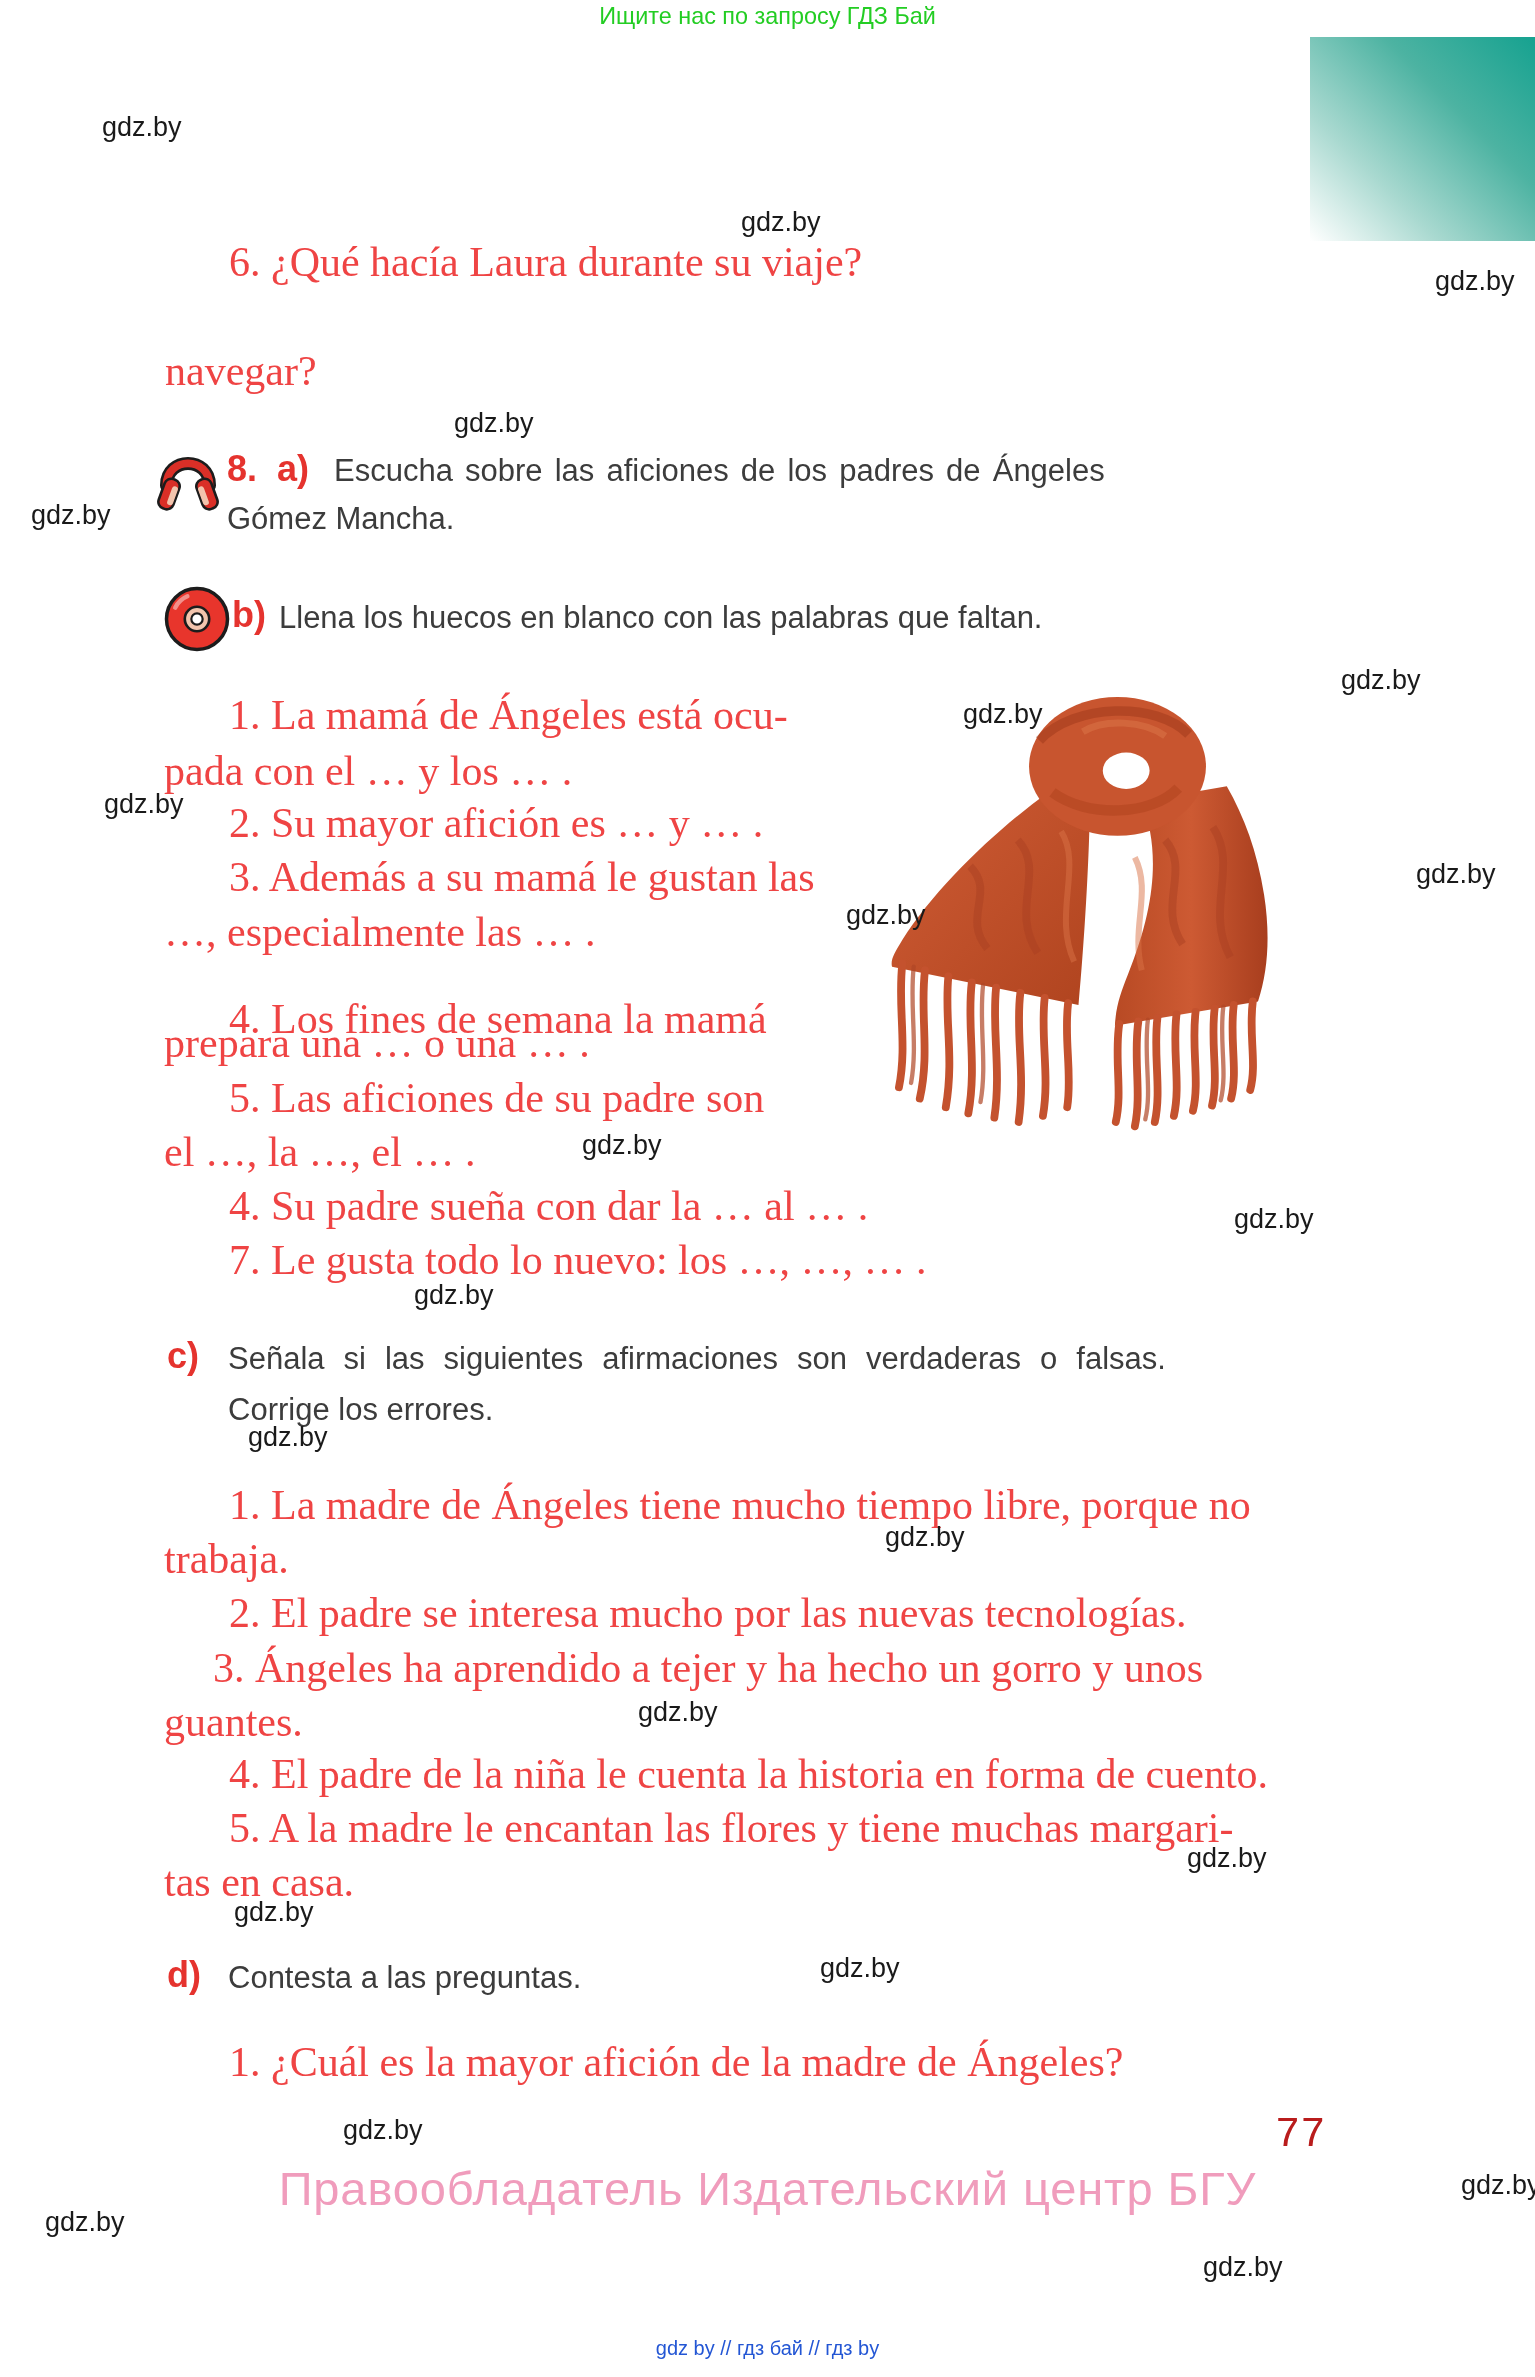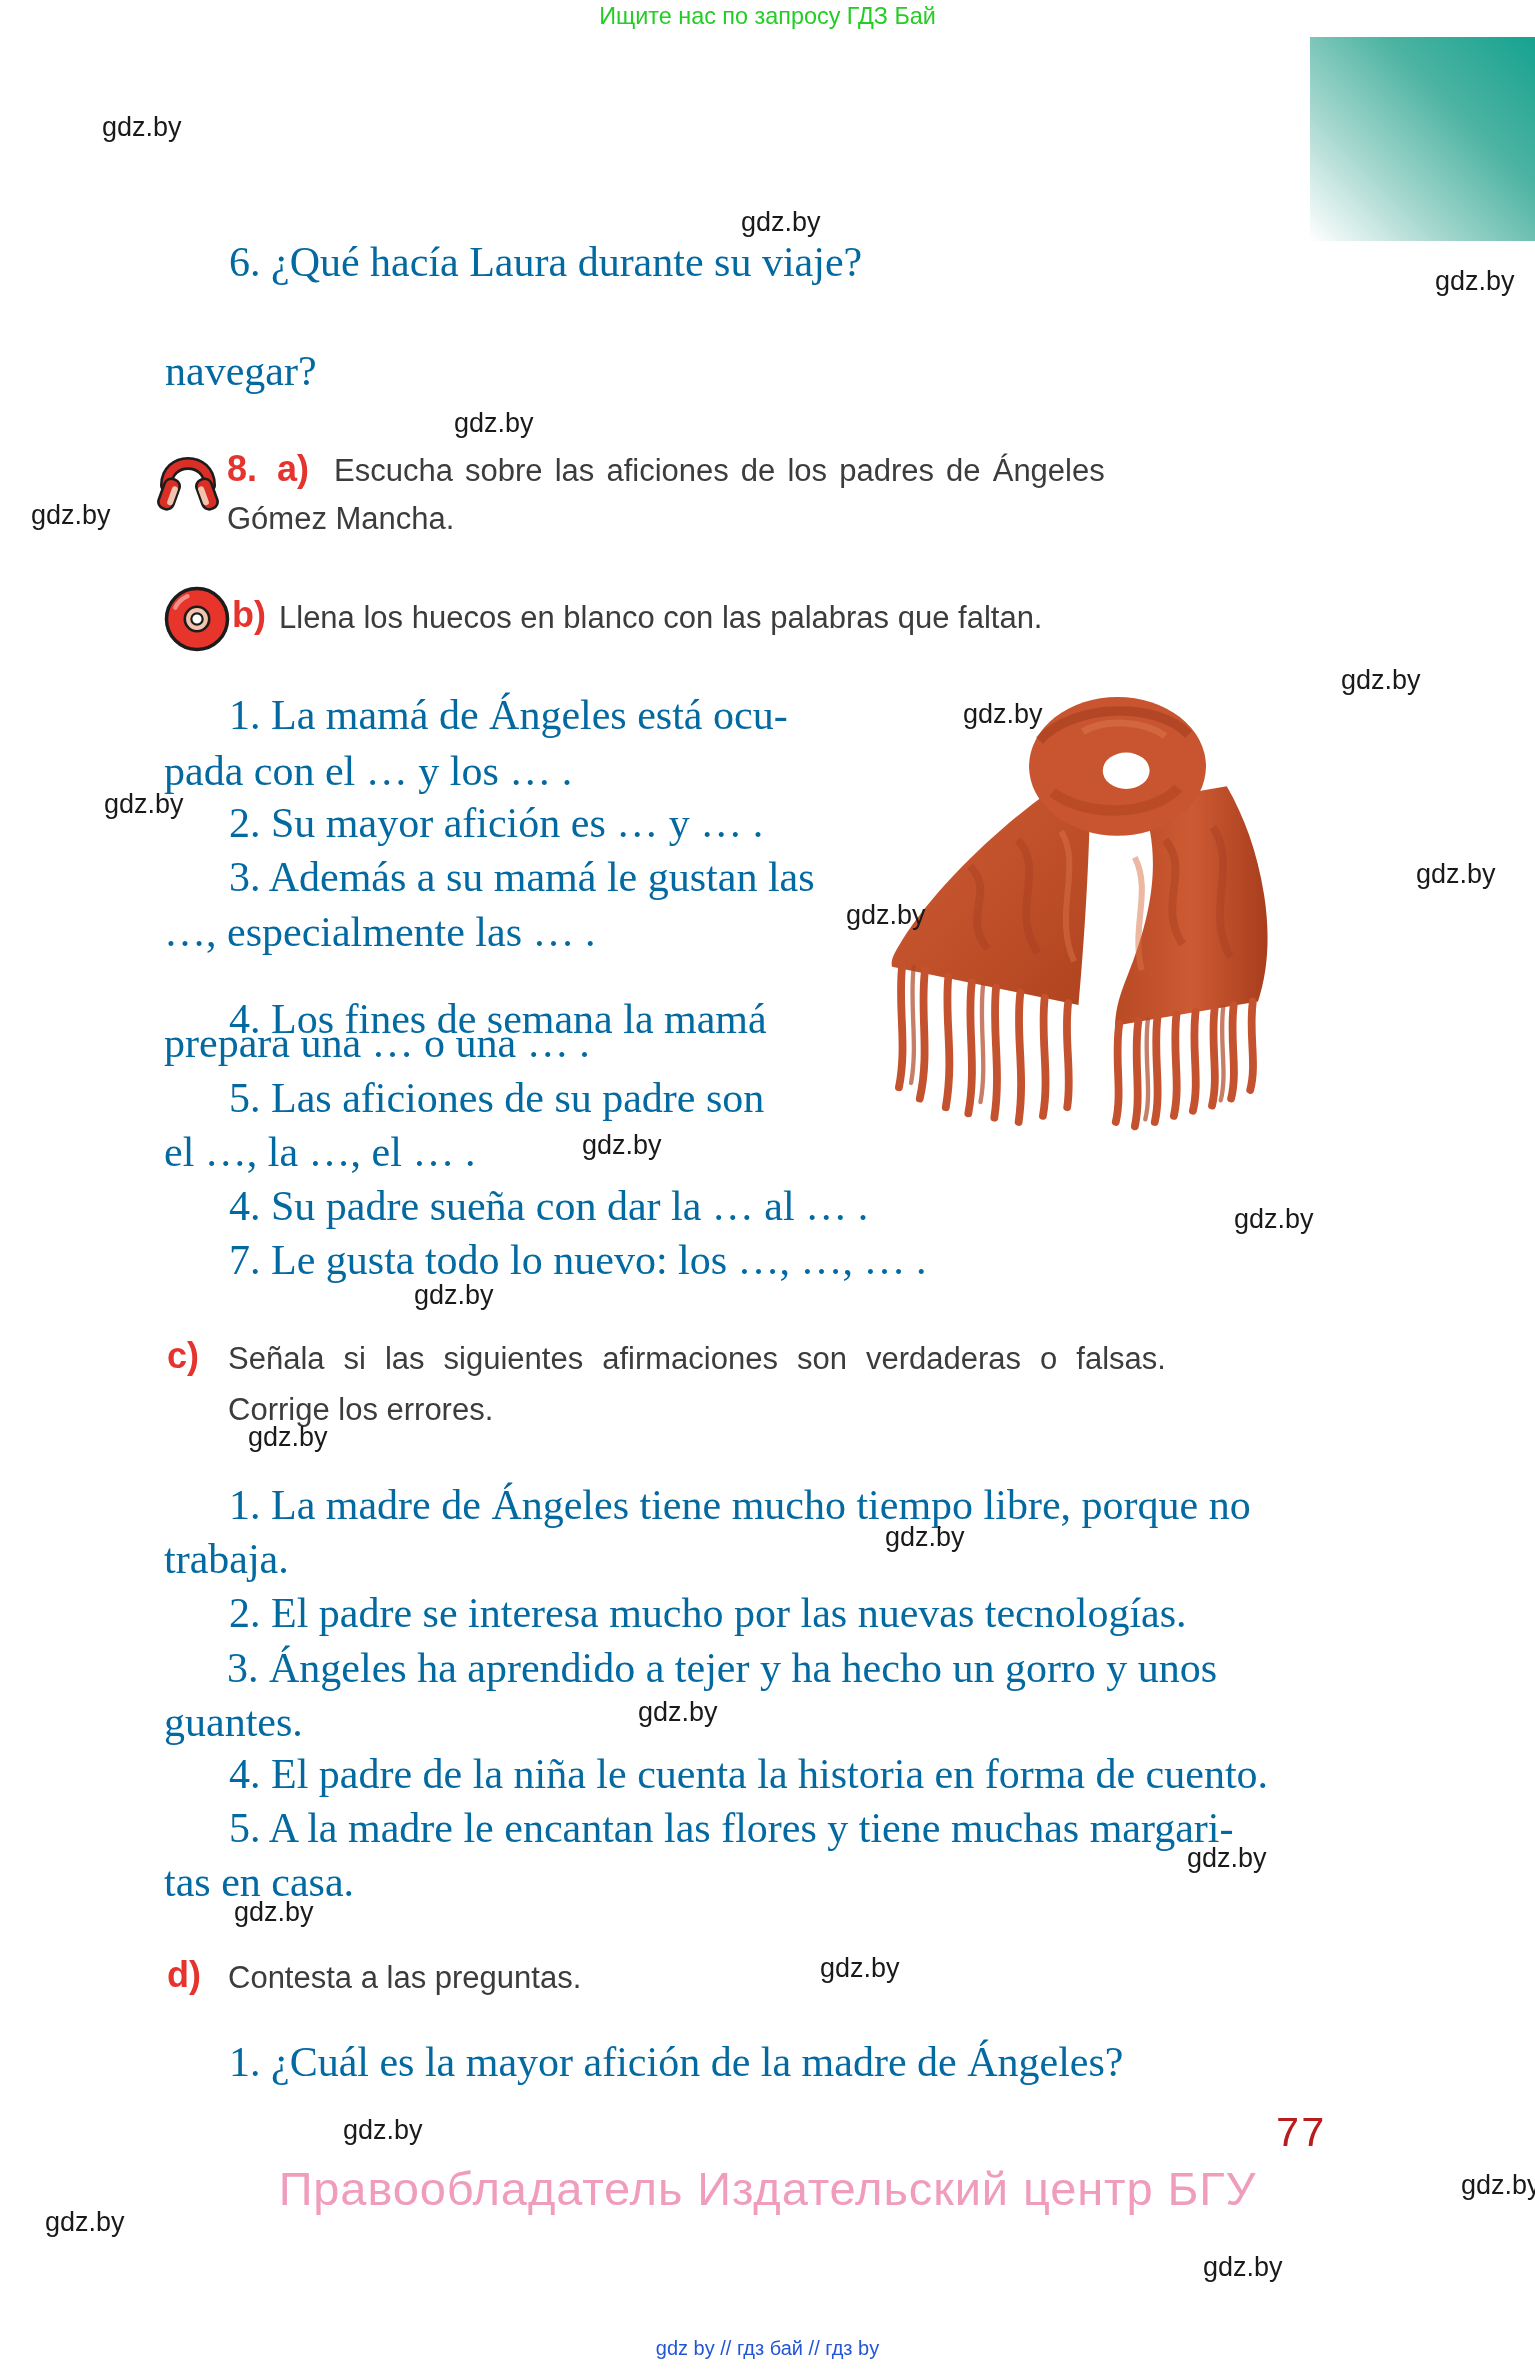--- a/index.html
+++ b/index.html
@@ -9,21 +9,21 @@
   
   .promo{left:0;right:0;top:1.7px;text-align:center;font-size:23.4px;line-height:28px;
          color:#23cd23;font-weight:400;}
   
   .teal{left:1310px;top:37px;width:225px;height:204px;
         background:linear-gradient(225deg,#16a290 0%,#4db3a2 35%,#a9d9d0 70%,#ffffff 100%);}
   
   .wm{position:absolute;font-size:27px;line-height:33px;color:#1a1a1a;white-space:nowrap;
       font-family:"Liberation Sans",sans-serif;}
   
-  .ser{font-size:42px;line-height:49px;color:#0369a1;font-family:"Liberation Serif",serif;}
+  .ser{font-size:42px;line-height:49px;color:#ef4444;font-family:"Liberation Serif",serif;}
   
   .sans{font-size:31px;line-height:40px;color:#3c3c3c;}
   .red{color:#e5332e;font-weight:bold;font-size:36px;line-height:43px;}
   .ws4{word-spacing:3.5px;}
   .ws12{word-spacing:10.4px;}
   
   .pgnum{left:1275px;top:2111px;font-size:42px;font-family:Liberation Mono, monospace;color:#b91c1c;}
   .copy{left:0;right:0;top:2163px;text-align:center;font-size:47px;line-height:52px;
         color:#f09cbc;font-weight:400;letter-spacing:0.9px;}
   .links{left:0;right:0;top:2336px;text-align:center;font-size:20px;line-height:24px;color:#2356d4;}
@@ -141,21 +141,21 @@
   <div class="abs ser" style="left:229px;top:1182px;">4. Su padre sueña con dar la … al … .</div>
   <div class="abs ser" style="left:229px;top:1236px;">7. Le gusta todo lo nuevo: los …, …, … .</div>
 
   <div class="abs red" style="left:167px;top:1334px;">c)</div>
   <div class="abs sans ws12" style="left:228px;top:1339px;">Señala si las siguientes afirmaciones son verdaderas o falsas.</div>
   <div class="abs sans" style="left:228px;top:1390px;">Corrige los errores.</div>
 
   <div class="abs ser" style="left:229px;top:1481px;">1. La madre de Ángeles tiene mucho tiempo libre, porque no</div>
   <div class="abs ser" style="left:164px;top:1535px;">trabaja.</div>
   <div class="abs ser" style="left:229px;top:1589px;">2. El padre se interesa mucho por las nuevas tecnologías.</div>
-  <div class="abs ser" style="left:227px;top:1644px;text-align:right;">3. Ángeles ha aprendido a tejer y ha hecho un gorro y unos</div>
+  <div class="abs ser" style="left:213px;top:1644px;text-align:right;">3. Ángeles ha aprendido a tejer y ha hecho un gorro y unos</div>
   <div class="abs ser" style="left:164px;top:1698px;">guantes.</div>
   <div class="abs ser" style="left:229px;top:1750px;">4. El padre de la niña le cuenta la historia en forma de cuento.</div>
   <div class="abs ser" style="left:229px;top:1804px;">5. A la madre le encantan las flores y tiene muchas margari-</div>
   <div class="abs ser" style="left:164px;top:1858px;">tas en casa.</div>
 
   <div class="abs red" style="left:167px;top:1953px;">d)</div>
   <div class="abs sans" style="left:228px;top:1958px;">Contesta a las preguntas.</div>
   <div class="abs ser" style="left:229px;top:2038px;">1. ¿Cuál es la mayor afición de la madre de Ángeles?</div>
 
   <div class="abs pgnum">77</div>

